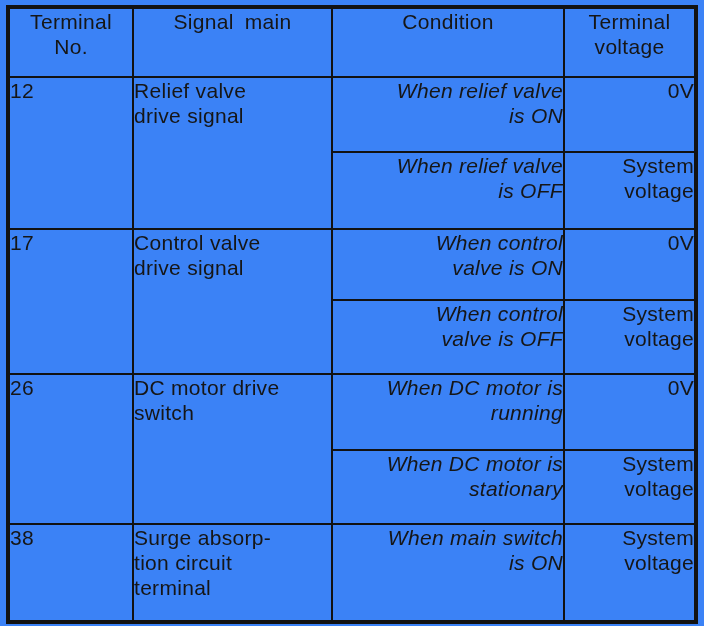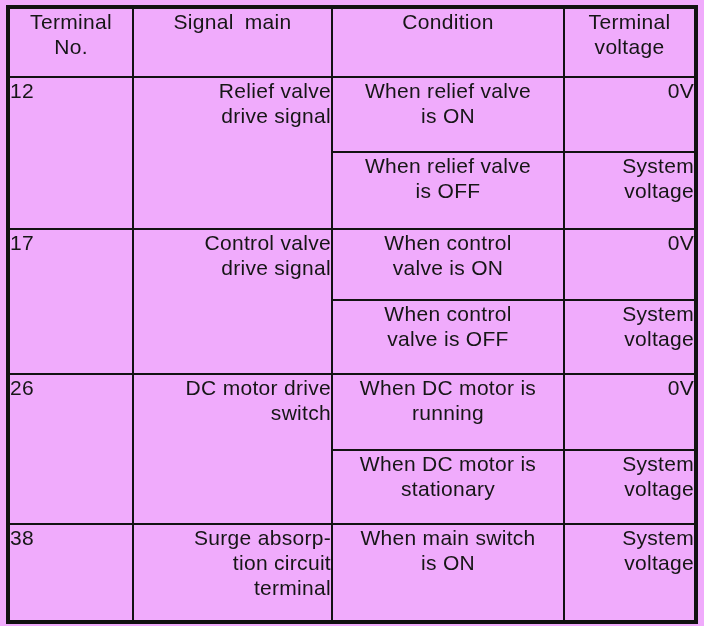--- a/index.html
+++ b/index.html
@@ -9,21 +9,21 @@
     height: 626px;
     background: #ffffff;
     font-family: "Liberation Sans", sans-serif;
     color: #161616;
     -webkit-font-smoothing: antialiased;
   }
   .page {
     position: relative;
     width: 704px;
     height: 626px;
-    background: #f0abfc;
+    background: #3b82f6;
     overflow: hidden;
   }
   table.signal-table {
     position: absolute;
     left: 6px;
     top: 5px;
     border-collapse: collapse;
     table-layout: fixed;
     width: 688px;
     border: 4px solid #121212;
@@ -43,26 +43,27 @@
   th.hdr {
     text-align: center;
     padding-top: 11px;
   }
   th.hdr-signal { word-spacing: 5px; }
   td.num {
     text-align: left;
     padding-top: 17px;
   }
   td.sig {
-    text-align: right;
+    text-align: left;
     padding: 13px 6px 0 17px;
   }
   td.cond {
-    text-align: center;
+    text-align: right;
     padding: 13px 4px 0 14px;
+    font-style: italic;
   }
   td.volt {
     text-align: right;
     padding-top: 12px;
   }
 </style>
 </head>
 <body>
 
 <div class="page">

